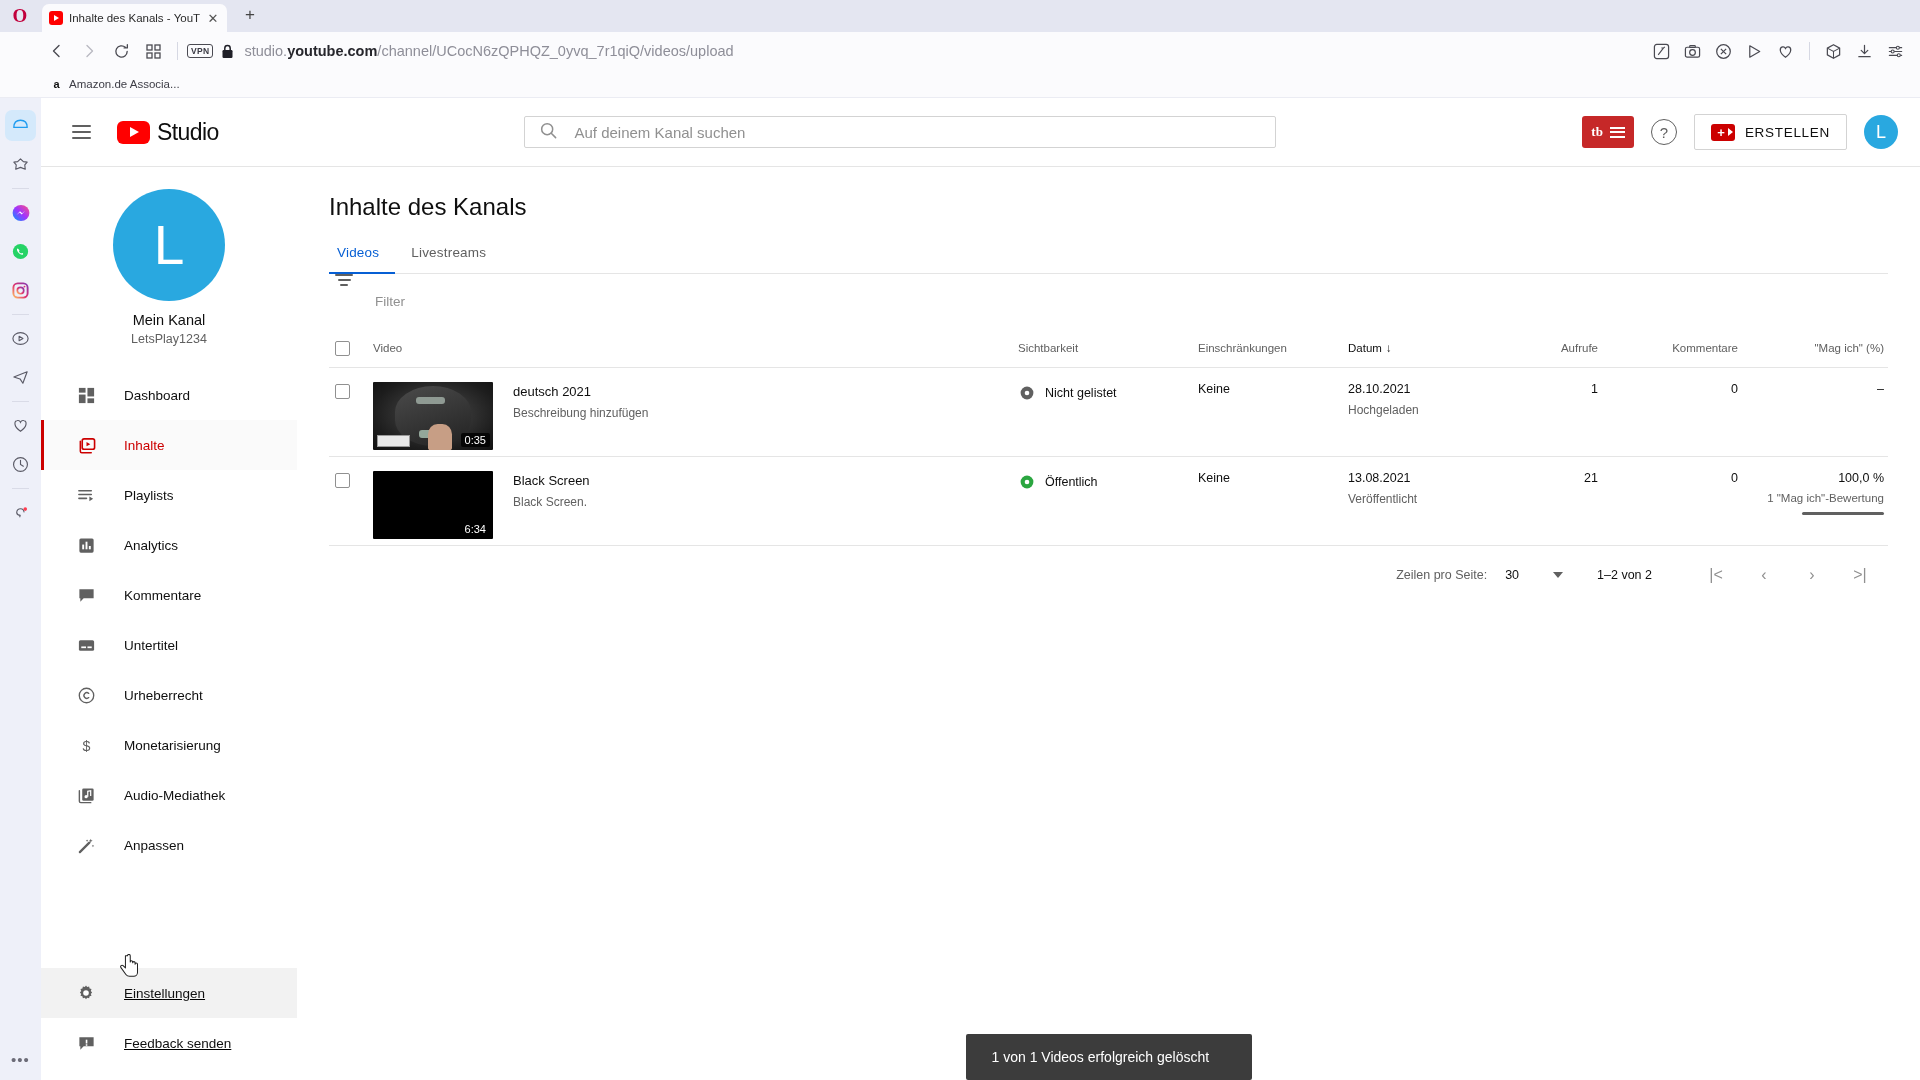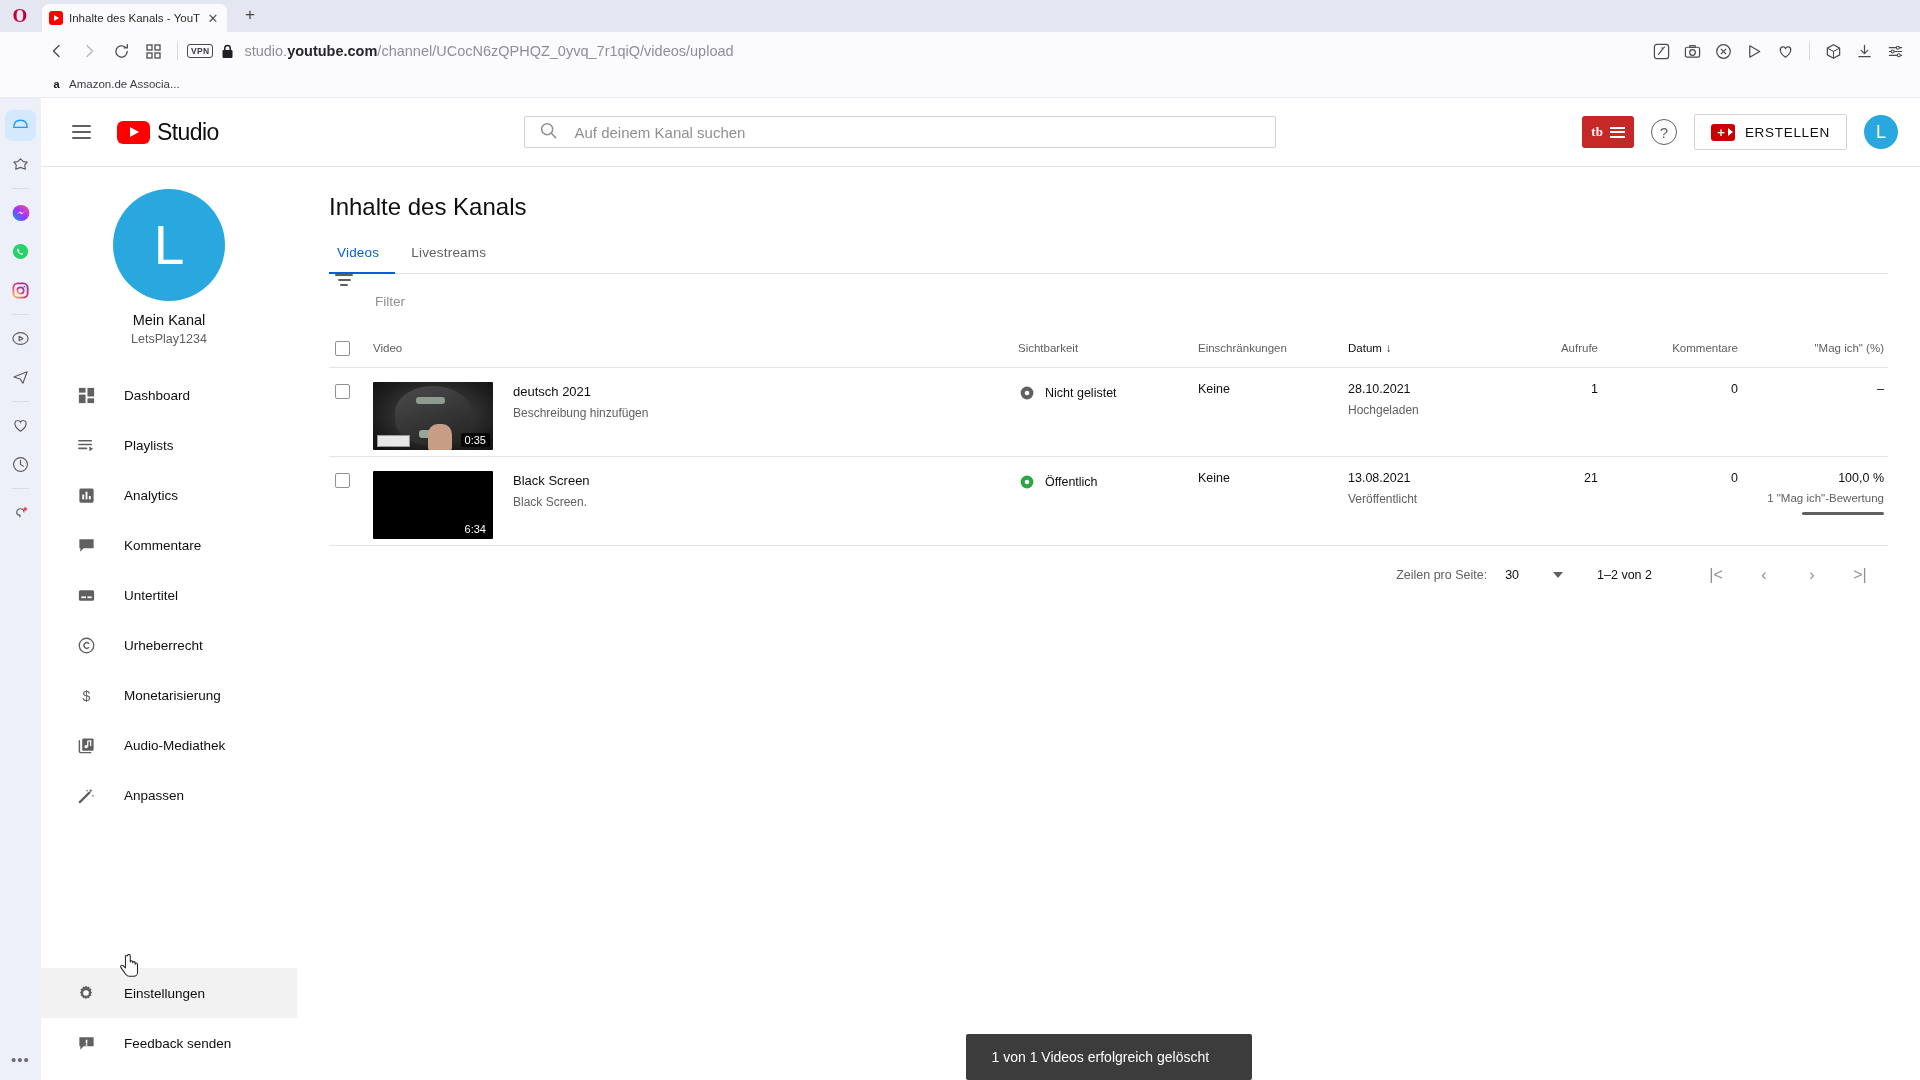--- a/index.html
+++ b/index.html
@@ -159,21 +159,21 @@
     height: 50px; display:flex; align-items:center; gap:26px;
     padding-left: 30px; cursor:pointer; color:#030303;
     border-left: 3px solid transparent;
   }
   .nav-item.active { border-left-color:#cc0000; background:#fafafa; }
   .nav-item.active .nav-label { color:#cc0000; }
   .nav-item.hovered { background:#f2f2f2; }
   .nav-label { font-size:13.5px; color:#0f0f0f; }
   .nav-ico { width:24px;height:24px;display:flex;align-items:center;justify-content:center;color:#606060;flex:none;}
 
-  .nav-bottom { margin-top:auto; padding-bottom:12px; position:relative;}
+  .nav-bottom { margin-top:auto; padding-bottom:12px; position:relative;text-decoration:underline;}
 
   
   .cursor-hand {
     position:absolute; left:76px; top:1000px; width:24px; height:26px;
     pointer-events:none; z-index:50;
   }
 
   
   .studio-main { flex:1; min-width:0; padding: 26px 0 0 32px; background:#fff; position:relative; overflow:hidden;}
   .page-title { font-size:24px; color:#0f0f0f; font-weight:400; margin-bottom:24px;}
@@ -514,20 +514,30 @@
                 <svg width="19" height="19" viewBox="0 0 20 20">
                     <rect x="2" y="2" width="7" height="5" fill="#606060"></rect>
                     <rect x="11" y="2" width="7" height="9" fill="#606060"></rect>
                     <rect x="2" y="9" width="7" height="9" fill="#606060"></rect>
                     <rect x="11" y="13" width="7" height="5" fill="#606060"></rect>
                   </svg>
               </span>
               <span class="nav-label">Dashboard</span>
             </div>
 
+            <div class="nav-item active">
+              <span class="nav-ico">
+                <svg width="19" height="19" viewBox="0 0 20 20">
+                    <rect x="5.5" y="3" width="13" height="11" rx="2" fill="none" stroke="#cc0000" stroke-width="1.7"></rect>
+                    <path d="M10 6.3 L14 8.6 L10 10.9 Z" fill="#cc0000"></path>
+                    <path d="M3.5 5.5 V16 a1.6 1.6 0 0 0 1.6 1.6 H15" fill="none" stroke="#cc0000" stroke-width="1.6" stroke-linecap="round"></path>
+                  </svg>
+              </span>
+              <span class="nav-label">Inhalte</span>
+            </div>
 
             <div class="nav-item">
               <span class="nav-ico">
                 <svg width="19" height="19" viewBox="0 0 20 20">
                     <path d="M2 5 H15 M2 9 H15 M2 13 H10" stroke="#606060" stroke-width="1.7" stroke-linecap="round"></path>
                     <path d="M13 11 L17 13.5 L13 16 Z" fill="#606060"></path>
                   </svg>
               </span>
               <span class="nav-label">Playlists</span>
             </div>

